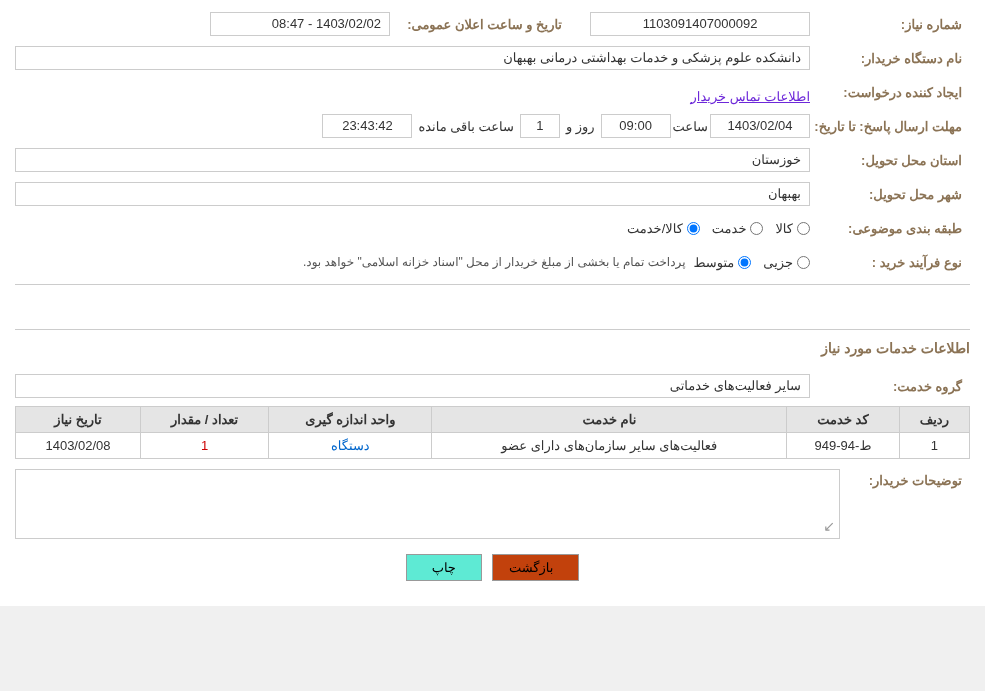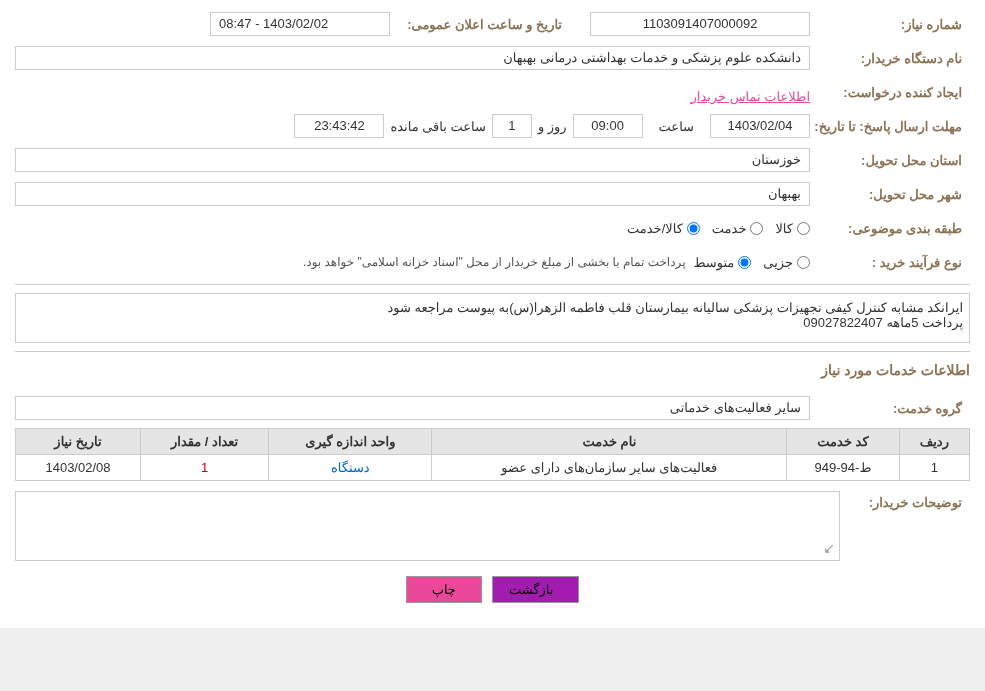--- a/index.html
+++ b/index.html
@@ -87,45 +87,45 @@
       display: flex;
       gap: 12px;
       align-items: center;
     }
     .radio-item {
       display: flex;
       align-items: center;
       gap: 4px;
     }
     .link-text {
-      color: #ec4899;
+      color: #6d28d9;
       text-decoration: underline;
       cursor: pointer;
       margin-top: 8px;
     }
     .button-row {
       display: flex;
       justify-content: center;
       gap: 10px;
       margin-top: 15px;
       margin-bottom: 15px;
     }
     .btn {
       padding: 5px 25px;
       border: 1px solid #999;
       background: #e8e8e8;
       cursor: pointer;
       font-size: 13px;
       font-family: Tahoma, Arial, sans-serif;
     }
     .btn-print {
-      background: #ec4899;
+      background: #5eead4;
     }
     .btn-back {
-      background: #a21caf;
+      background: #c2410c;
       padding-left: 16px;
     }
     .divider {
       border: none;
       border-top: 1px solid #ccc;
       margin: 8px 0;
     }
     .main-container {
       position: relative;
     }
@@ -158,39 +158,39 @@
 <div class="page-wrapper main-container">
 
 
   <div class="content">
 
     <div class="info-row">
       <span class="label">شماره نیاز:</span>
       <div class="value-box" style="max-width:220px; text-align:center;">1103091407000092</div>
       <span style="margin: 0 10px;"></span>
       <span class="label" style="min-width:180px;">تاریخ و ساعت اعلان عمومی:</span>
-      <div class="value-box" style="max-width:180px; text-align:left;">1403/02/02 - 08:47</div>
+      <div class="value-box" style="max-width:180px; text-align:right;">1403/02/02 - 08:47</div>
     </div>
 
     <div class="info-row">
       <span class="label">نام دستگاه خریدار:</span>
       <div class="value-box">دانشکده علوم پزشکی و خدمات بهداشتی  درمانی بهبهان</div>
     </div>
 
     <div class="info-row">
       <span class="label">ایجاد کننده درخواست:</span>
       <div style="flex:1; display:flex; align-items:center; gap:8px;">
         <span class="link-text">اطلاعات تماس خریدار</span>
       </div>
     </div>
 
     <div class="info-row">
       <span class="label">مهلت ارسال پاسخ: تا تاریخ:</span>
       <div class="value-box-inline" style="min-width:100px; text-align:center;">1403/02/04</div>
-      <span style="margin:0 16px;text-align:right;">ساعت</span>
+      <span style="margin:0 2px;text-align:right;">ساعت</span>
       <div class="value-box-inline" style="min-width:70px; text-align:center;">09:00</div>
       <span style="margin:0 6px;">روز و</span>
       <div class="value-box-inline" style="min-width:40px; text-align:center;">1</div>
       <span style="margin:0 6px;">ساعت باقی مانده</span>
       <div class="value-box-inline" style="min-width:90px; text-align:center;">23:43:42</div>
     </div>
 
     <div class="info-row">
       <span class="label">استان محل تحویل:</span>
       <div class="value-box">خوزستان</div>
@@ -232,22 +232,20 @@
             <span>متوسط</span>
           </div>
         </div>
         <span style="font-size:12px; color:#555;">پرداخت تمام یا بخشی از مبلغ خریدار از محل "اسناد خزانه اسلامی" خواهد بود.</span>
       </div>
     </div>
 
     <hr class="divider">
 
     <div class="info-row" style="align-items:flex-start;">
-      <div style="flex:1; border:1px solid #ccc; background:#fff; padding:6px; min-height:50px; font-size:13px; white-space:pre-line;">ایرانکد مشابه کنترل کیفی  تجهیزات پزشکی سالیانه بیمارستان قلب فاطمه الزهرا(س)به پیوست مراجعه شود
-پرداخت 5ماهه 09027822407</div>
     </div>
 
     <hr class="divider">
 
     <div class="section-title">اطلاعات خدمات مورد نیاز</div>
 
     <div class="info-row">
       <span class="label">گروه خدمت:</span>
       <div class="value-box">سایر فعالیت‌های خدماتی</div>
     </div>

